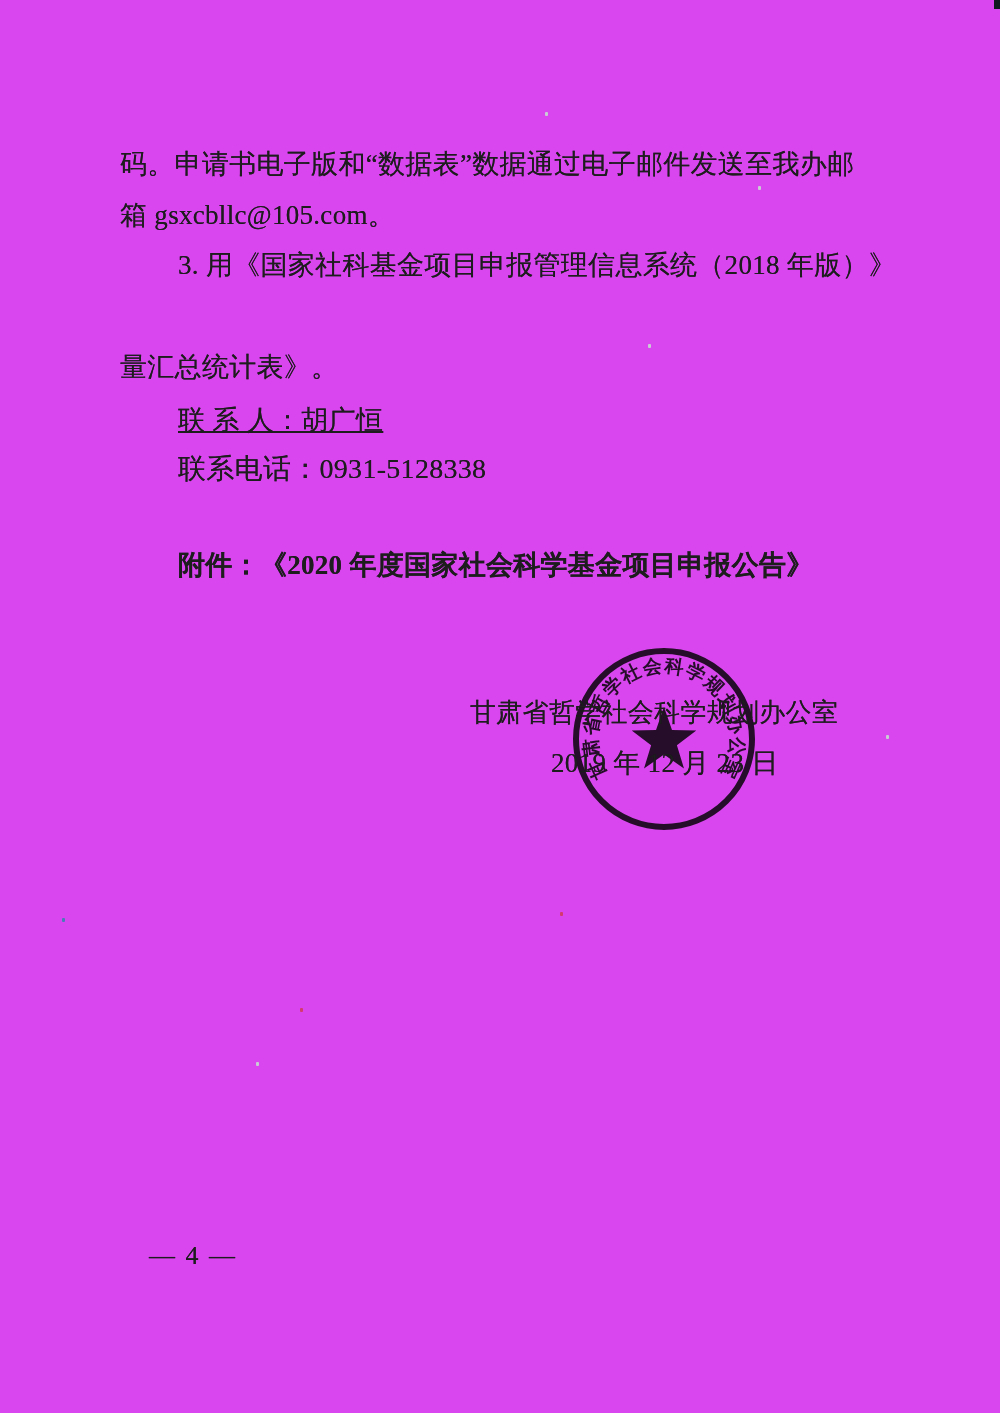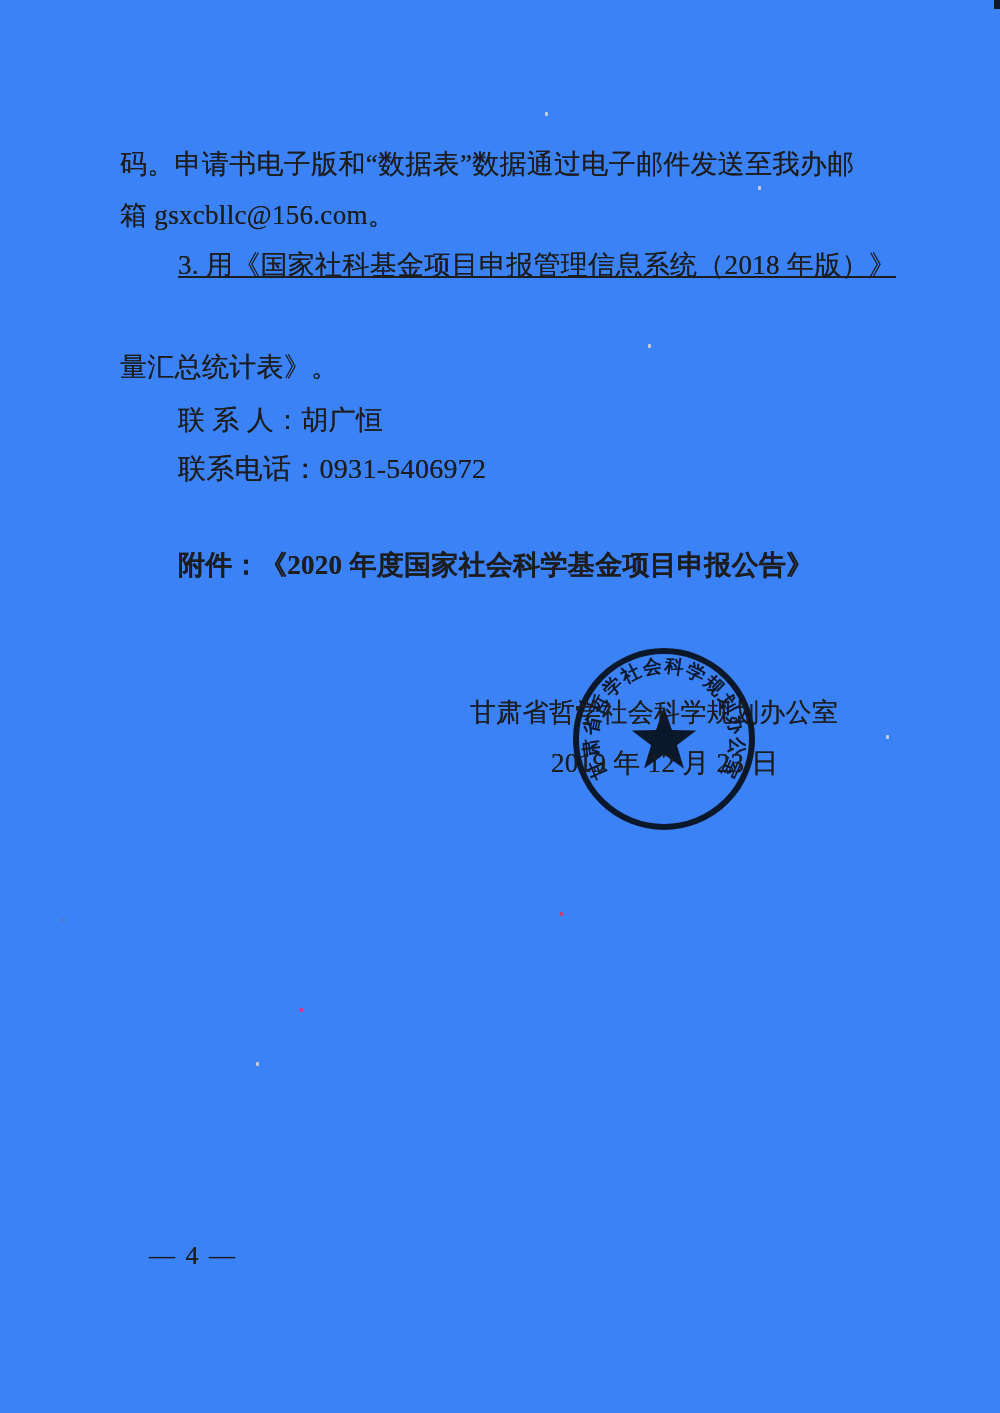--- a/index.html
+++ b/index.html
@@ -1,40 +1,40 @@
 <!DOCTYPE html>
 <html lang="zh"><head>
 <meta charset="utf-8">
 <style>
   html,body{margin:0;padding:0;background:#ffffff;}
   .page{
     position:relative;
     width:1000px;height:1413px;
-    background:#3b82f6;
+    background:#d946ef;
     overflow:hidden;
     font-family:"Liberation Serif","DejaVu Serif",serif;
     color:#1d1d1d;
   }
   .ln{
     position:absolute;
     margin:0;
     font-size:27px;
     line-height:1.2;
     white-space:nowrap;
     letter-spacing:0.3px;
     text-shadow:0 0 0.5px rgba(20,20,20,.8);
   }
   .ln.body-l{left:120px;}
   .ln.indent{left:178px;}
   #line-1{top:148px;}
   #line-2{top:199px;}
-  #line-3{top:249px;text-decoration:underline;}
+  #line-3{top:249px;}
   #line-4{top:299px;}
   #line-5{top:351px;}
-  #contact-person{top:404px;}
+  #contact-person{top:404px;text-decoration:underline;}
   #contact-phone{top:452px;font-size:28px;}
   #attachment{top:549px;font-weight:bold;}
   #sig-org{top:697px;left:470px;font-size:26px;}
   #sig-date{top:747px;left:551px;font-size:27px;}
   #page-number{
     position:absolute;top:1241px;left:149px;
     font-size:26px;letter-spacing:2px;margin:0;
     text-shadow:0 0 0.5px rgba(20,20,20,.8);
   }
   .seal{
@@ -58,26 +58,26 @@
   .speck.red{background:#d43a6e;}
   .speck.blue{background:#4a7ab8;}
   .speck.gray{background:#c9cdd3;}
 </style>
 </head>
 <body>
 
 <div class="page">
 
   <p class="ln body-l" id="line-1">码。申请书电子版和“数据表”数据通过电子邮件发送至我办邮</p>
-  <p class="ln body-l" id="line-2">箱 gsxcbllc@156.com。</p>
+  <p class="ln body-l" id="line-2">箱 gsxcbllc@105.com。</p>
   <p class="ln indent" id="line-3">3. 用《国家社科基金项目申报管理信息系统（2018 年版）》</p>
   <p class="ln body-l" id="line-5">量汇总统计表》。</p>
 
   <p class="ln indent" id="contact-person">联 系 人：胡广恒</p>
-  <p class="ln indent" id="contact-phone">联系电话：0931-5406972</p>
+  <p class="ln indent" id="contact-phone">联系电话：0931-5128338</p>
 
   <p class="ln indent" id="attachment">附件：《2020 年度国家社会科学基金项目申报公告》</p>
 
   <svg class="seal" viewBox="0 0 200 200" aria-hidden="true">
     <defs>
       <path id="sealArc" d="M 41 132.5 A 67 67 0 1 1 157 132.5" fill="none"></path>
     </defs>
     <circle cx="99" cy="99" r="88" fill="none" stroke="#1c1c1c" stroke-width="6"></circle>
     <path fill="#1c1c1c" transform="translate(99,101)" d="M0,-34 L8,-11 L32.3,-10.5 L12.9,4.2 L20,27.5 L0,13.6 L-20,27.5 L-12.9,4.2 L-32.3,-10.5 L-8,-11 Z"></path>
     <text text-anchor="middle">

